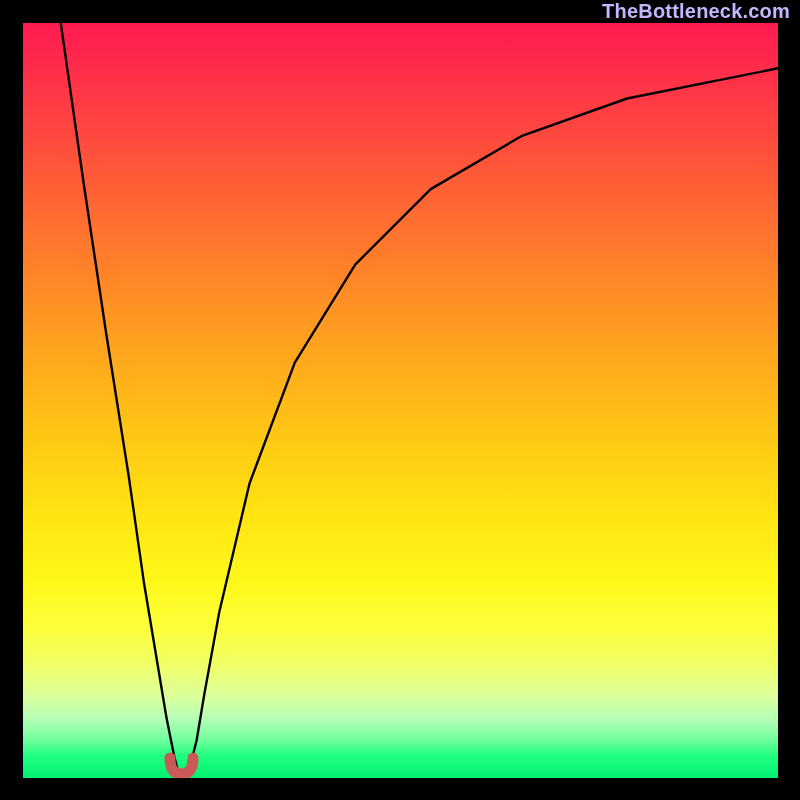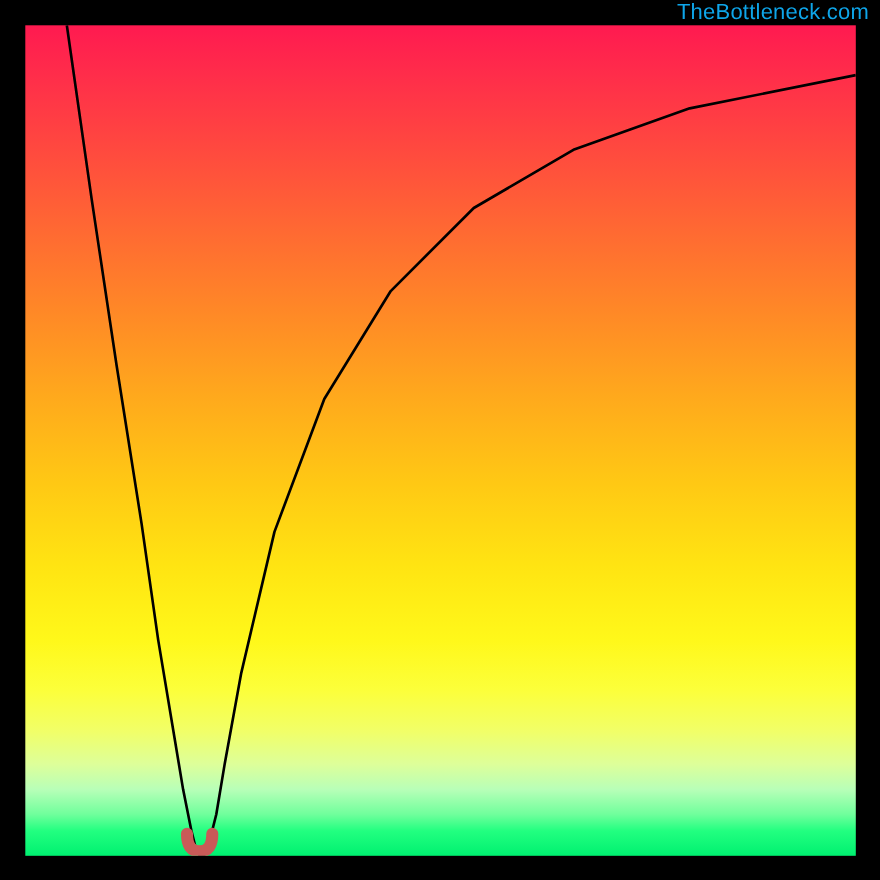--- a/index.html
+++ b/index.html
@@ -41,22 +41,22 @@
       #22ff80 97%,
       #00f070 100%
     );
   }
   .watermark {
     position: absolute;
     top: 0;
     right: 10px;
     font-family: Arial, Helvetica, sans-serif;
     font-size: 20px;
-    font-weight: 400;
-    color: #0ea5e9;
+    font-weight: 700;
+    color: #c4b5fd;
     letter-spacing: 0.2px;
   }
   svg.curve {
     position: absolute;
     left: 0; top: 0;
     width: 755px;
     height: 755px;
   }
 </style>
 </head>

